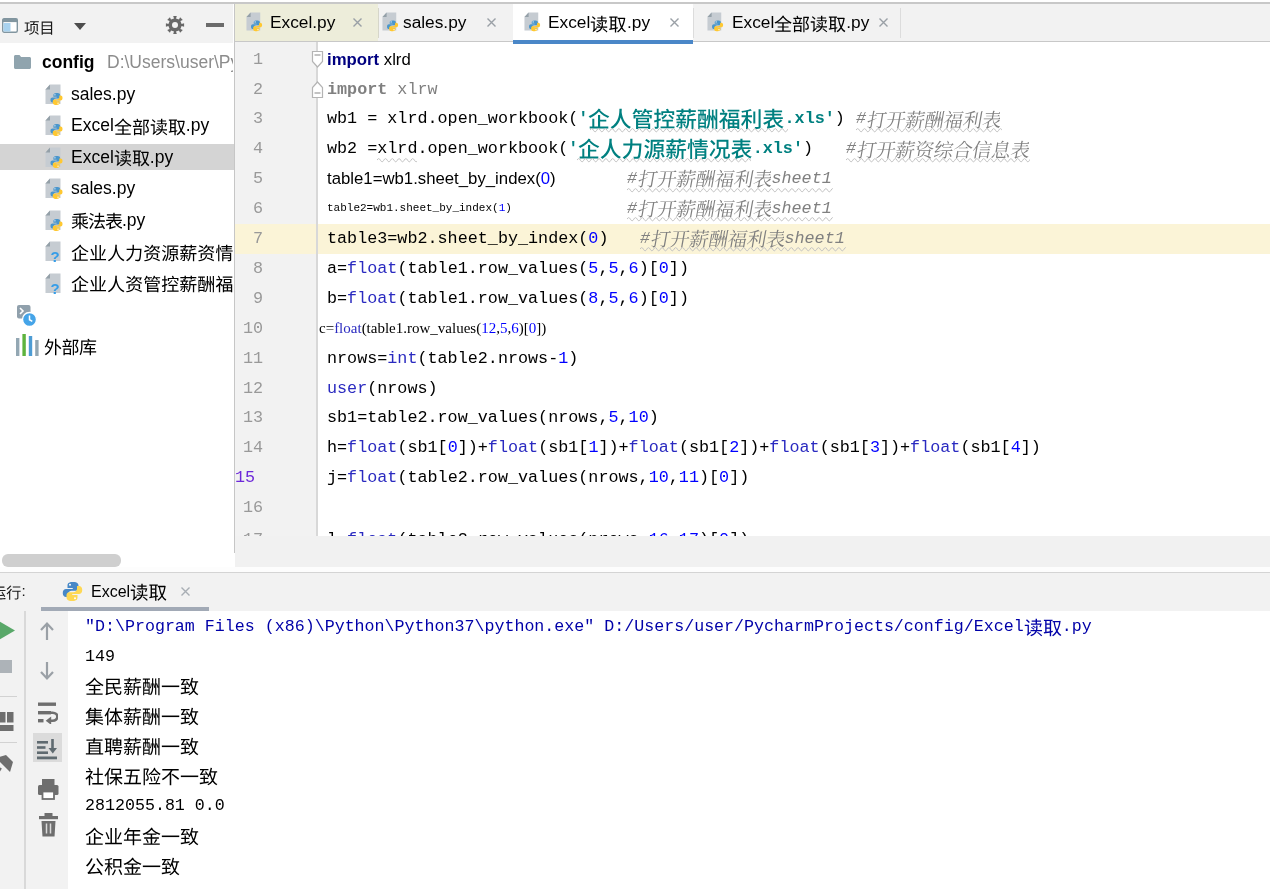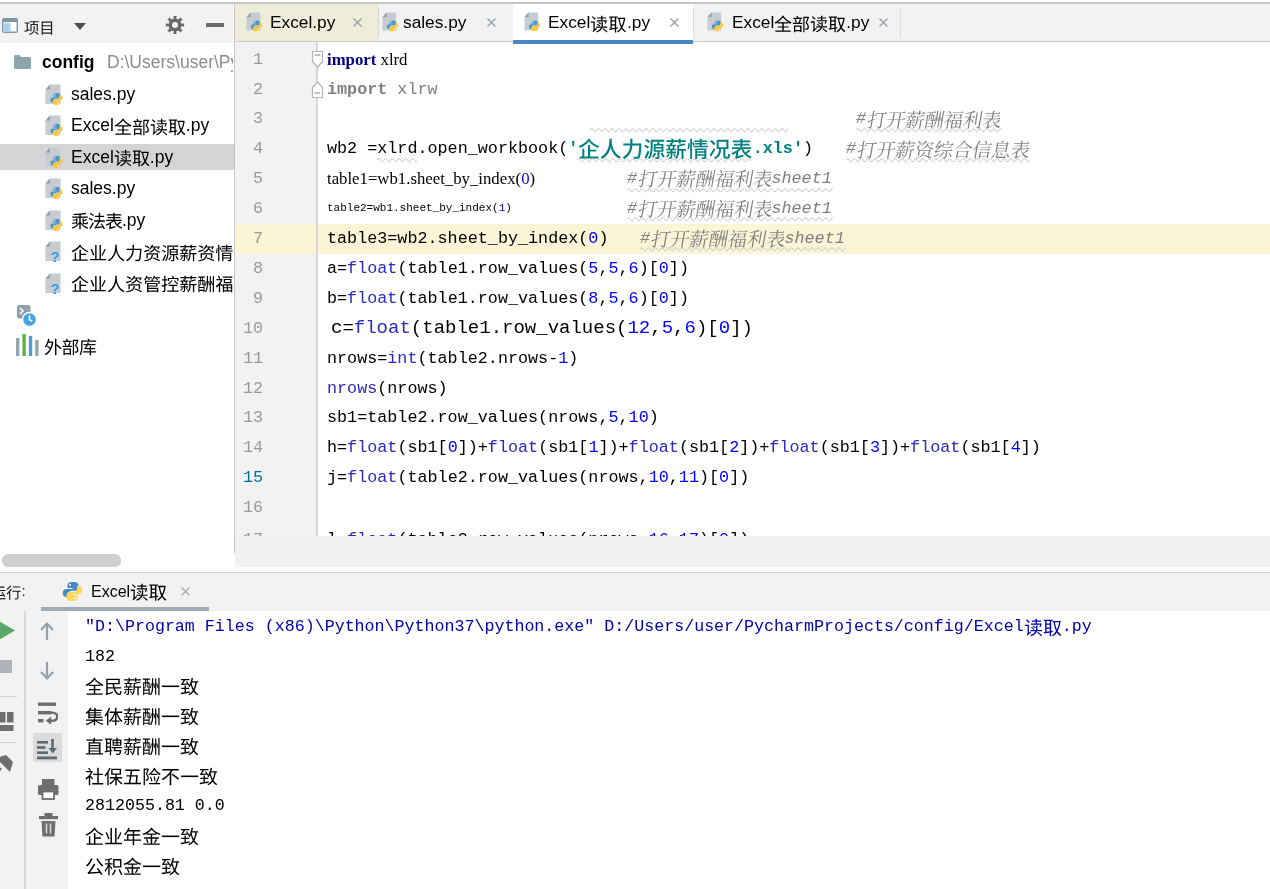--- a/index.html
+++ b/index.html
@@ -302,24 +302,35 @@
         <use href="#r53d6" x="3000.0"></use>
       </svg>.py</div>
     <svg style="position:absolute;left:878px;top:17px" width="11" height="11" viewBox="0 0 11 11">
       <path d="M1.5 1.5l8 8M9.5 1.5l-8 8" stroke="#9aa0a6" stroke-width="1.4"></path>
     </svg>
     <div style="position:absolute;left:235px;top:42px;width:1035px;height:494px;background:#fff;overflow:hidden">
       <div style="position:absolute;left:0;top:0;width:81px;height:494px;background:#f2f2f2"></div>
       <div style="position:absolute;left:0;top:182.4px;width:1035px;height:29.9px;background:#fbf4d7"></div>
       <div style="position:absolute;left:81px;top:0;width:1.5px;height:494px;background:#d8d8d8"></div>
       <div style="position:absolute;left:0;top:2.6px;width:28px;height:29.9px;line-height:29.9px;font-family:'Liberation Mono',monospace;font-size:16.75px;color:#999999;text-align:right;white-space:pre">1</div>
-      <div style="position:absolute;left:92px;top:2.6px;height:29.9px;line-height:29.9px;font-family:Liberation Serif, serif;font-size:16.75px;color:#000;white-space:pre"><span style="color:#000080;font-weight:bold">import</span> xlrd</div>
+      <div style="position:absolute;left:92px;top:2.6px;height:29.9px;line-height:29.9px;font-family:Liberation Sans, sans-serif;font-size:16.75px;color:#000;white-space:pre"><span style="color:#000080;font-weight:bold">import</span> xlrd</div>
       <div style="position:absolute;left:0;top:32.5px;width:28px;height:29.9px;line-height:29.9px;font-family:'Liberation Mono',monospace;font-size:16.75px;color:#999999;text-align:right;white-space:pre">2</div>
       <div style="position:absolute;left:92px;top:32.5px;height:29.9px;line-height:29.9px;font-family:'Liberation Mono',monospace;font-size:16.75px;color:#000;white-space:pre"><span style="color:#808080"><b>import</b> xlrw</span></div>
       <div style="position:absolute;left:0;top:62.4px;width:28px;height:29.9px;line-height:29.9px;font-family:'Liberation Mono',monospace;font-size:16.75px;color:#999999;text-align:right;white-space:pre">3</div>
+      <div style="position:absolute;left:92px;top:62.4px;height:29.9px;line-height:29.9px;font-family:'Liberation Mono',monospace;font-size:16.75px;color:#000;white-space:pre">wb1 = xlrd.open_workbook(<span style="color:#008080;font-weight:bold">'</span><svg style="color:#008080;vertical-align:-6.0px" width="196.2" height="21.8" viewBox="0 0 9000.0 1000">
+          <use href="#b4f01" x="0.0"></use>
+          <use href="#b4eba" x="1000.0"></use>
+          <use href="#b7ba1" x="2000.0"></use>
+          <use href="#b63a7" x="3000.0"></use>
+          <use href="#b85aa" x="4000.0"></use>
+          <use href="#b916c" x="5000.0"></use>
+          <use href="#b798f" x="6000.0"></use>
+          <use href="#b5229" x="7000.0"></use>
+          <use href="#b8868" x="8000.0"></use>
+        </svg><span style="color:#008080;font-weight:bold">.xls'</span>)</div>
       <div style="position:absolute;left:621px;top:62.4px;height:29.9px;line-height:29.9px;font-family:'Liberation Mono',monospace;font-size:16.75px;font-style:italic;color:#808080;white-space:pre">#<svg style="color:#808080;vertical-align:-5.6px" width="134.4" height="19.4" viewBox="0 0 6927.8 1000">
           <g transform="translate(0,880) skewX(-10) translate(0,-880)">
             <use href="#s6253" x="0.0"></use>
             <use href="#s5f00" x="989.7"></use>
             <use href="#s85aa" x="1979.4"></use>
             <use href="#s916c" x="2969.1"></use>
             <use href="#s798f" x="3958.8"></use>
             <use href="#s5229" x="4948.5"></use>
             <use href="#s8868" x="5938.1"></use>
           </g>
@@ -342,21 +353,21 @@
             <use href="#s85aa" x="1979.4"></use>
             <use href="#s8d44" x="2969.1"></use>
             <use href="#s7efc" x="3958.8"></use>
             <use href="#s5408" x="4948.5"></use>
             <use href="#s4fe1" x="5938.1"></use>
             <use href="#s606f" x="6927.8"></use>
             <use href="#s8868" x="7917.5"></use>
           </g>
         </svg></div>
       <div style="position:absolute;left:0;top:122.2px;width:28px;height:29.9px;line-height:29.9px;font-family:'Liberation Mono',monospace;font-size:16.75px;color:#999999;text-align:right;white-space:pre">5</div>
-      <div style="position:absolute;left:92px;top:122.2px;height:29.9px;line-height:29.9px;font-family:Liberation Serif, serif;font-size:16.75px;color:#000;white-space:pre">table1=wb1.sheet_by_index(<span style="color:#0000ff">0</span>)</div>
+      <div style="position:absolute;left:92px;top:122.2px;height:29.9px;line-height:29.9px;font-family:Liberation Sans, sans-serif;font-size:16.75px;color:#000;white-space:pre">table1=wb1.sheet_by_index(<span style="color:#0000ff">0</span>)</div>
       <div style="position:absolute;left:392px;top:122.2px;height:29.9px;line-height:29.9px;font-family:'Liberation Mono',monospace;font-size:16.75px;font-style:italic;color:#808080;white-space:pre">#<svg style="color:#808080;vertical-align:-5.6px" width="134.4" height="19.4" viewBox="0 0 6927.8 1000">
           <g transform="translate(0,880) skewX(-10) translate(0,-880)">
             <use href="#s6253" x="0.0"></use>
             <use href="#s5f00" x="989.7"></use>
             <use href="#s85aa" x="1979.4"></use>
             <use href="#s916c" x="2969.1"></use>
             <use href="#s798f" x="3958.8"></use>
             <use href="#s5229" x="4948.5"></use>
             <use href="#s8868" x="5938.1"></use>
           </g>
@@ -385,30 +396,30 @@
             <use href="#s798f" x="3958.8"></use>
             <use href="#s5229" x="4948.5"></use>
             <use href="#s8868" x="5938.1"></use>
           </g>
         </svg>sheet1</div>
       <div style="position:absolute;left:0;top:211.9px;width:28px;height:29.9px;line-height:29.9px;font-family:'Liberation Mono',monospace;font-size:16.75px;color:#999999;text-align:right;white-space:pre">8</div>
       <div style="position:absolute;left:92px;top:211.9px;height:29.9px;line-height:29.9px;font-family:'Liberation Mono',monospace;font-size:16.75px;color:#000;white-space:pre">a=<span style="color:#2a2ac0">float</span>(table1.row_values(<span style="color:#0000ff">5</span>,<span style="color:#0000ff">5</span>,<span style="color:#0000ff">6</span>)[<span style="color:#0000ff">0</span>])</div>
       <div style="position:absolute;left:0;top:241.8px;width:28px;height:29.9px;line-height:29.9px;font-family:'Liberation Mono',monospace;font-size:16.75px;color:#999999;text-align:right;white-space:pre">9</div>
       <div style="position:absolute;left:92px;top:241.8px;height:29.9px;line-height:29.9px;font-family:'Liberation Mono',monospace;font-size:16.75px;color:#000;white-space:pre">b=<span style="color:#2a2ac0">float</span>(table1.row_values(<span style="color:#0000ff">8</span>,<span style="color:#0000ff">5</span>,<span style="color:#0000ff">6</span>)[<span style="color:#0000ff">0</span>])</div>
       <div style="position:absolute;left:0;top:271.7px;width:28px;height:29.9px;line-height:29.9px;font-family:'Liberation Mono',monospace;font-size:16.75px;color:#999999;text-align:right;white-space:pre">10</div>
-      <div style="position:absolute;left:96px;top:271.7px;height:29.9px;line-height:29.9px;font-family:Liberation Mono, monospace;font-size:19px;color:#000;white-space:pre">c=<span style="color:#2a2ac0">float</span>(table1.row_values(<span style="color:#0000ff">12</span>,<span style="color:#0000ff">5</span>,<span style="color:#0000ff">6</span>)[<span style="color:#0000ff">0</span>])</div>
+      <div style="position:absolute;left:84px;top:271.7px;height:29.9px;line-height:29.9px;font-family:Liberation Serif, serif;font-size:15px;color:#000;white-space:pre">c=<span style="color:#2a2ac0">float</span>(table1.row_values(<span style="color:#0000ff">12</span>,<span style="color:#0000ff">5</span>,<span style="color:#0000ff">6</span>)[<span style="color:#0000ff">0</span>])</div>
       <div style="position:absolute;left:0;top:301.6px;width:28px;height:29.9px;line-height:29.9px;font-family:'Liberation Mono',monospace;font-size:16.75px;color:#999999;text-align:right;white-space:pre">11</div>
       <div style="position:absolute;left:92px;top:301.6px;height:29.9px;line-height:29.9px;font-family:'Liberation Mono',monospace;font-size:16.75px;color:#000;white-space:pre">nrows=<span style="color:#2a2ac0">int</span>(table2.nrows-<span style="color:#0000ff">1</span>)</div>
       <div style="position:absolute;left:0;top:331.5px;width:28px;height:29.9px;line-height:29.9px;font-family:'Liberation Mono',monospace;font-size:16.75px;color:#999999;text-align:right;white-space:pre">12</div>
-      <div style="position:absolute;left:92px;top:331.5px;height:29.9px;line-height:29.9px;font-family:'Liberation Mono',monospace;font-size:16.75px;color:#000;white-space:pre"><span style="color:#2a2ac0">nrows</span>(nrows)</div>
+      <div style="position:absolute;left:92px;top:331.5px;height:29.9px;line-height:29.9px;font-family:'Liberation Mono',monospace;font-size:16.75px;color:#000;white-space:pre"><span style="color:#2a2ac0">user</span>(nrows)</div>
       <div style="position:absolute;left:0;top:361.4px;width:28px;height:29.9px;line-height:29.9px;font-family:'Liberation Mono',monospace;font-size:16.75px;color:#999999;text-align:right;white-space:pre">13</div>
       <div style="position:absolute;left:92px;top:361.4px;height:29.9px;line-height:29.9px;font-family:'Liberation Mono',monospace;font-size:16.75px;color:#000;white-space:pre">sb1=table2.row_values(nrows,<span style="color:#0000ff">5</span>,<span style="color:#0000ff">10</span>)</div>
       <div style="position:absolute;left:0;top:391.3px;width:28px;height:29.9px;line-height:29.9px;font-family:'Liberation Mono',monospace;font-size:16.75px;color:#999999;text-align:right;white-space:pre">14</div>
       <div style="position:absolute;left:92px;top:391.3px;height:29.9px;line-height:29.9px;font-family:'Liberation Mono',monospace;font-size:16.75px;color:#000;white-space:pre">h=<span style="color:#2a2ac0">float</span>(sb1[<span style="color:#0000ff">0</span>])+<span style="color:#2a2ac0">float</span>(sb1[<span style="color:#0000ff">1</span>])+<span style="color:#2a2ac0">float</span>(sb1[<span style="color:#0000ff">2</span>])+<span style="color:#2a2ac0">float</span>(sb1[<span style="color:#0000ff">3</span>])+<span style="color:#2a2ac0">float</span>(sb1[<span style="color:#0000ff">4</span>])</div>
-      <div style="position:absolute;left:0;top:421.2px;width:28px;height:29.9px;line-height:29.9px;font-family:'Liberation Mono',monospace;font-size:16.75px;color:#0369a1;text-align:right;white-space:pre">15</div>
+      <div style="position:absolute;left:0;top:421.2px;width:28px;height:29.9px;line-height:29.9px;font-family:'Liberation Mono',monospace;font-size:16.75px;color:#6d28d9;white-space:pre">15</div>
       <div style="position:absolute;left:92px;top:421.2px;height:29.9px;line-height:29.9px;font-family:'Liberation Mono',monospace;font-size:16.75px;color:#000;white-space:pre">j=<span style="color:#2a2ac0">float</span>(table2.row_values(nrows,<span style="color:#0000ff">10</span>,<span style="color:#0000ff">11</span>)[<span style="color:#0000ff">0</span>])</div>
       <div style="position:absolute;left:0;top:451.1px;width:28px;height:29.9px;line-height:29.9px;font-family:'Liberation Mono',monospace;font-size:16.75px;color:#999999;text-align:right;white-space:pre">16</div>
       <div style="position:absolute;left:0;top:483.0px;width:28px;height:29.9px;line-height:29.9px;font-family:'Liberation Mono',monospace;font-size:16.75px;color:#999999;text-align:right;white-space:pre">17</div>
       <div style="position:absolute;left:92px;top:483.0px;height:29.9px;line-height:29.9px;font-family:'Liberation Mono',monospace;font-size:16.75px;color:#000;white-space:pre">l=<span style="color:#2a2ac0">float</span>(table2.row_values(nrows,<span style="color:#0000ff">16</span>,<span style="color:#0000ff">17</span>)[<span style="color:#0000ff">0</span>])</div>
       <svg style="position:absolute;left:76px;top:8px" width="13" height="95" viewBox="0 0 13 95">
 <path d="M1.5 1.5h10v10l-5 5.5-5-5.5z" fill="#fff" stroke="#b4b4b4" stroke-width="1.2"></path>
 <path d="M3.5 5h6" stroke="#9a9a9a" stroke-width="1.2"></path>
 <path d="M1.5 47.5h10v-10l-5-5.5-5 5.5z" fill="#fff" stroke="#b4b4b4" stroke-width="1.2"></path>
 <path d="M3.5 43h6" stroke="#9a9a9a" stroke-width="1.2"></path>
       </svg>
@@ -506,21 +517,21 @@
     <svg style="position:absolute;left:39px;top:813px" width="19" height="24" viewBox="0 0 19 24">
 <rect x="5.5" y="0" width="8" height="3" fill="#6e6e6e"></rect>
 <rect x="0" y="3" width="19" height="3.2" fill="#6e6e6e"></rect>
 <path d="M2.5 8h14l-1 15.5h-12z" fill="#6e6e6e"></path>
 <path d="M7.5 10.5v10M11.5 10.5v10" stroke="#dbdbdb" stroke-width="1.5"></path>
     </svg>
     <div style="position:absolute;left:85px;top:612.0px;height:29.9px;line-height:29.9px;font-family:'Liberation Mono',monospace;font-size:16.65px;color:#0000a8;white-space:pre">"D:\Program Files (x86)\Python\Python37\python.exe" D:/Users/user/PycharmProjects/config/Excel<svg style="color:#0000a8;vertical-align:-5.6px" width="38" height="19" viewBox="0 0 2000.0 1000">
         <use href="#r8bfb" x="0.0"></use>
         <use href="#r53d6" x="1000.0"></use>
       </svg>.py</div>
-    <div style="position:absolute;left:85px;top:641.9px;height:29.9px;line-height:29.9px;font-family:'Liberation Mono',monospace;font-size:16.65px;color:#000;white-space:pre">182</div>
+    <div style="position:absolute;left:85px;top:641.9px;height:29.9px;line-height:29.9px;font-family:'Liberation Mono',monospace;font-size:16.65px;color:#000;white-space:pre">149</div>
     <div style="position:absolute;left:85px;top:671.8px;height:29.9px;line-height:29.9px;font-family:'Liberation Mono',monospace;font-size:16.65px;color:#000;white-space:pre"><svg style="color:#000;vertical-align:-5.6px" width="114" height="19" viewBox="0 0 6000.0 1000">
         <use href="#r5168" x="0.0"></use>
         <use href="#r6c11" x="1000.0"></use>
         <use href="#r85aa" x="2000.0"></use>
         <use href="#r916c" x="3000.0"></use>
         <use href="#r4e00" x="4000.0"></use>
         <use href="#r81f4" x="5000.0"></use>
       </svg></div>
     <div style="position:absolute;left:85px;top:701.7px;height:29.9px;line-height:29.9px;font-family:'Liberation Mono',monospace;font-size:16.65px;color:#000;white-space:pre"><svg style="color:#000;vertical-align:-5.6px" width="114" height="19" viewBox="0 0 6000.0 1000">
         <use href="#r96c6" x="0.0"></use>

